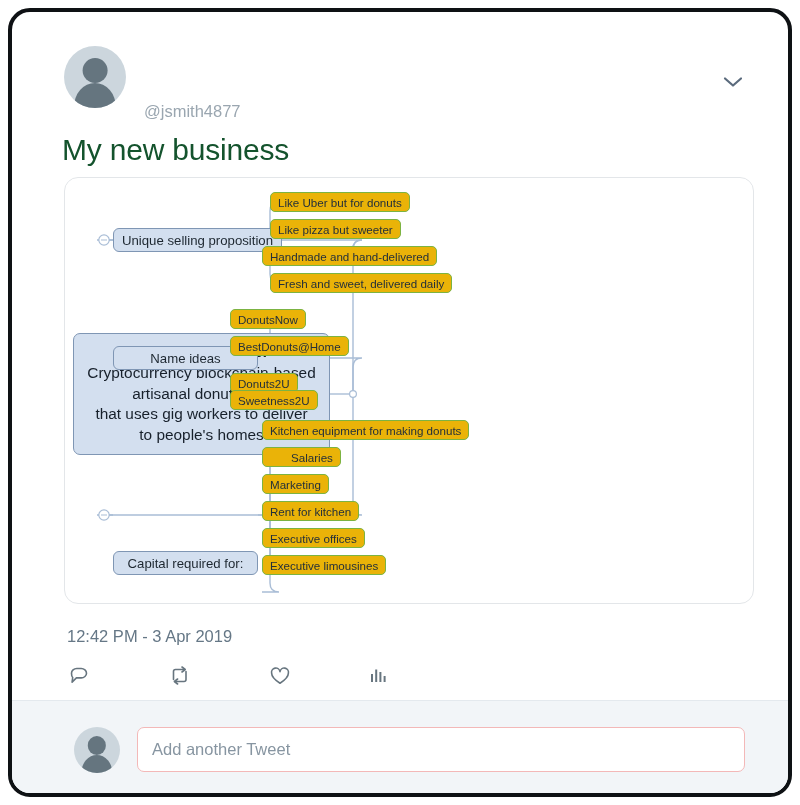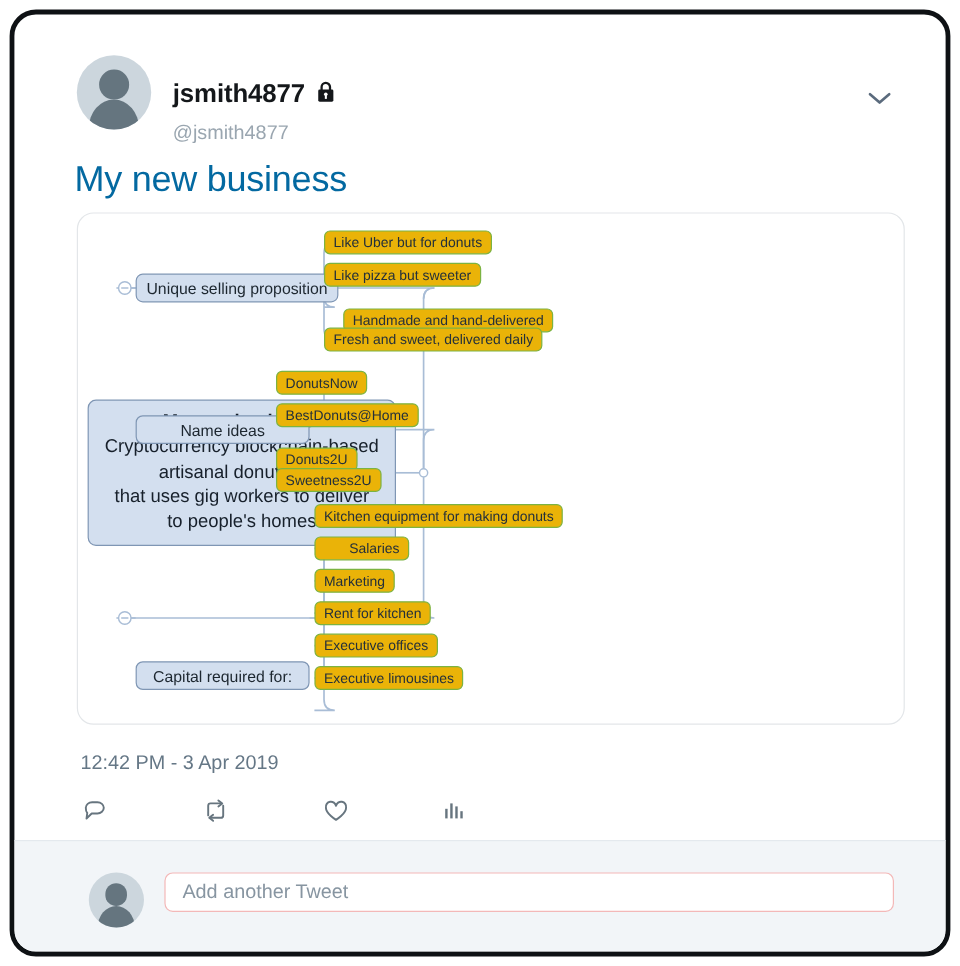--- a/index.html
+++ b/index.html
@@ -79,21 +79,21 @@
     width: 26px; height: 20px;
     display: flex; align-items: center; justify-content: center;
     cursor: pointer;
   }
 
   
   .tweet-title {
     position: absolute;
     left: 50px; top: 121px;
     font-size: 30px;
-    color: #0369a1;
+    color: #14532d;
     letter-spacing: -0.2px;
   }
 
   
   #mindmap {
     position: absolute;
     left: 52px; top: 165px;
     width: 688px; height: 425px;
     border: 1px solid #e3e6e9;
     border-radius: 14px;
@@ -173,21 +173,21 @@
     position: absolute;
     left: 62px; top: 26px;
     width: 46px; height: 46px;
     border-radius: 50%;
     background: #ccd6dd;
     overflow: hidden;
   }
   .compose-input {
     position: absolute;
     left: 125px; top: 26px;
-    width: 608px; height: 33px;
+    width: 608px; height: 45px;
     box-sizing: border-box;
     background: #ffffff;
     border: 1px solid #f3b8b8;
     border-radius: 7px;
     padding: 0 14px;
     font-family: "Liberation Sans", sans-serif;
     font-size: 16.5px;
     color: #14171a;
     outline: none;
   }
@@ -197,31 +197,20 @@
 <body>
 
 <div id="tweet-card">
 
   <div class="header">
     <div class="avatar">
       <div class="av-head"></div>
       <div class="av-body"></div>
     </div>
 
-    <div class="name-row">
-      <span class="display-name">jsmith4877</span>
-      <span class="lock-icon">
-        <svg width="17" height="19" viewBox="0 0 17 19">
-          <path d="M5 8V5.6a3.5 3.5 0 0 1 7 0V8" fill="none" stroke="#14171a" stroke-width="1.9"></path>
-          <rect x="2.2" y="7.6" width="12.6" height="10.2" rx="1.2" fill="#14171a"></rect>
-          <circle cx="8.5" cy="11.6" r="1.5" fill="#ffffff"></circle>
-          <rect x="7.7" y="12" width="1.7" height="3.4" fill="#ffffff"></rect>
-        </svg>
-      </span>
-    </div>
 
     <div class="handle">@jsmith4877</div>
 
     <div class="chevron-btn">
       <span>
         <svg width="22" height="14" viewBox="0 0 22 14">
           <path d="M3 3.5 L11 10.5 L19 3.5" fill="none" stroke="#5b6b7d" stroke-width="2.2" stroke-linecap="round" stroke-linejoin="round"></path>
         </svg>
       </span>
     </div>
@@ -272,21 +261,21 @@
         <div class="node node-root" style="left: 8px; width: 257px; top: 155px; height: 122px;">
           <div class="root-title">My new business:</div>
           <div>Cryptocurrency blockchain-based</div>
           <div>artisanal donut shop</div>
           <div>that uses gig workers to deliver</div>
           <div>to people's homes</div>
         </div>
         <div class="node node-branch" style="left: 48px; top: 50px; min-width: 145px;">Unique selling proposition</div>
         <div class="node node-leaf" style="left: 205px; top: 14px;">Like Uber but for donuts</div>
         <div class="node node-leaf" style="left: 205px; top: 41px;">Like pizza but sweeter</div>
-        <div class="node node-leaf" style="left: 221px; top: 68px; margin-top: 11px;">Handmade and hand-delivered</div>
+        <div class="node node-leaf" style="left: 197px; top: 68px;">Handmade and hand-delivered</div>
         <div class="node node-leaf" style="left: 205px; top: 95px;">Fresh and sweet, delivered daily</div>
         <div class="node node-branch" style="left: 48px; top: 168px; min-width: 145px;">Name ideas</div>
         <div class="node node-leaf" style="left: 165px; top: 131px;">DonutsNow</div>
         <div class="node node-leaf" style="left: 165px; top: 158px;">BestDonuts@Home</div>
         <div class="node node-leaf" style="left: 165px; top: 185px; margin-top: 10px;">Donuts2U</div>
         <div class="node node-leaf" style="left: 165px; top: 212px;">Sweetness2U</div>
         <div class="node node-branch" style="left: 48px; top: 325px; min-width: 145px; margin-top: 48px;">Capital required for:</div>
         <div class="node node-leaf" style="left: 197px; top: 242px;">Kitchen equipment for making donuts</div>
         <div class="node node-leaf" style="left: 197px; top: 269px; padding-left: 28px;">Salaries</div>
         <div class="node node-leaf" style="left: 197px; top: 296px;">Marketing</div>

